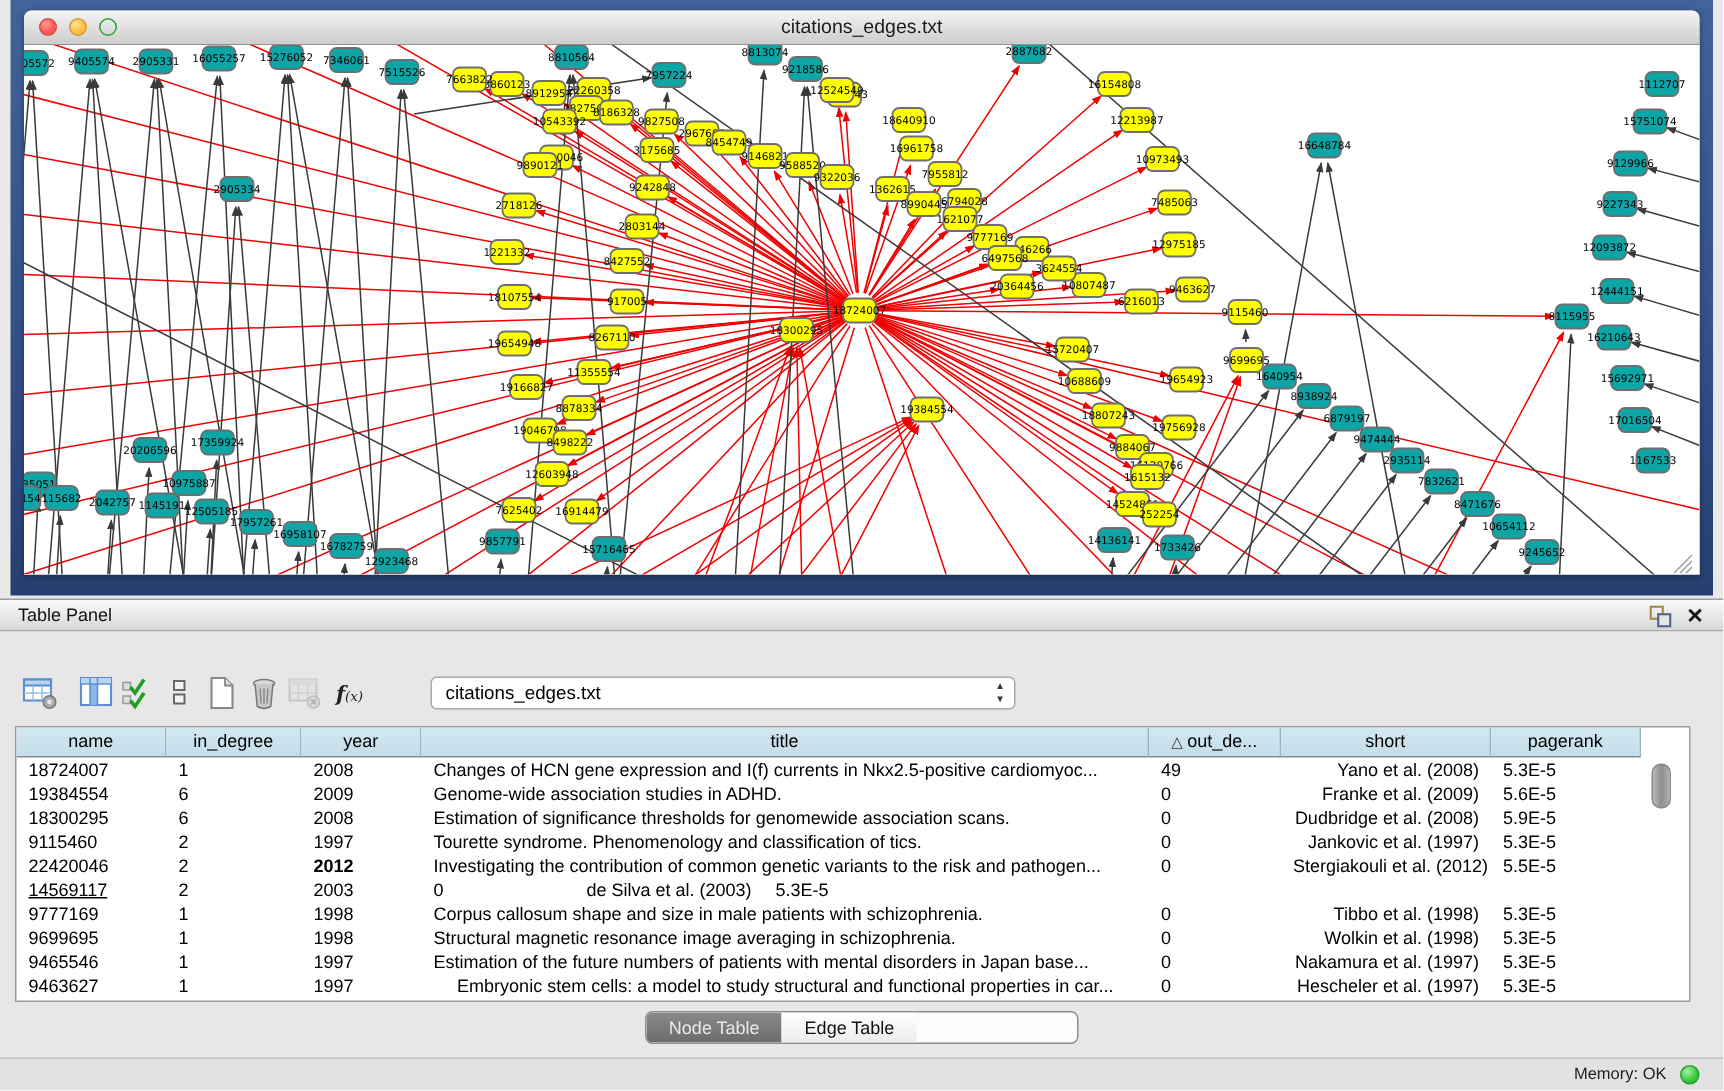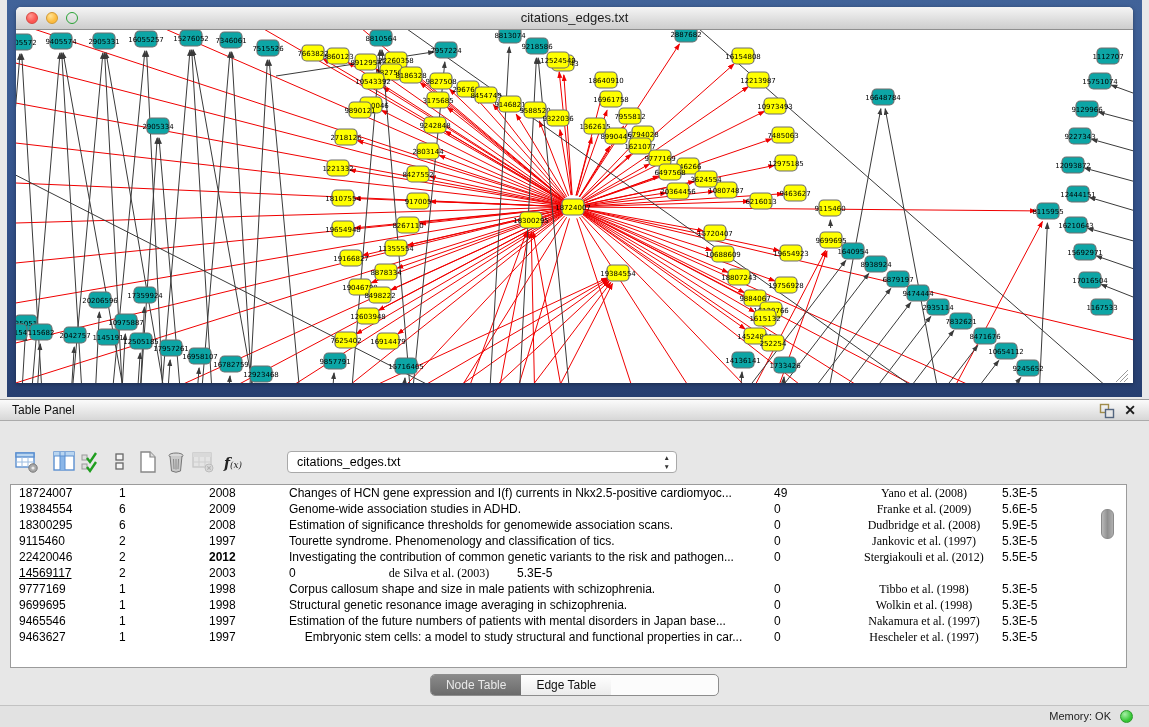--- a/index.html
+++ b/index.html
@@ -40,21 +40,21 @@
   .tablebox{position:absolute;left:10px;top:484px;width:1117px;height:184px;background:#fff;
             border:1px solid #9b9b9b;box-sizing:border-box;overflow:hidden;}
   .thead{display:flex;height:20px;}
   .hcell{box-sizing:border-box;height:20px;background:linear-gradient(180deg,#d2e7f1,#c3deea);
          border-right:1px solid #9db4c0;border-bottom:1px solid #8a8a8a;
          font-size:12px;line-height:19px;text-align:center;color:#000;overflow:hidden;white-space:nowrap;}
   .hsort{font-family:"DejaVu Sans",sans-serif;font-size:10px;color:#333;margin-right:3px;}
   .trow{display:flex;height:16px;}
   .tcell{box-sizing:border-box;padding:0 8px;font-size:12px;line-height:16px;color:#000;
          overflow:hidden;white-space:nowrap;}
-  .tcell.center{text-align:center;font-family:Liberation Serif, serif;}
+  .tcell.center{text-align:right;}
   .vscroll{position:absolute;right:12px;top:24px;width:11px;height:28px;border-radius:6px;
            background:linear-gradient(90deg,#b9b9b9,#8f8f8f 50%,#b0b0b0);border:1px solid #8a8a8a;}
   
   .tabsrow{position:absolute;left:0;top:674px;width:1149px;height:22px;text-align:center;}
   .tabs{display:inline-flex;border:1px solid #8d8d8d;border-radius:5px;overflow:hidden;height:20px;background:#fcfcfc;}
   .tab{font-size:12px;line-height:20px;padding:0 15px;color:#111;background:linear-gradient(180deg,#ffffff,#ececec);border:none;}
   .tab.sel{background:linear-gradient(180deg,#8a8a8a,#6b6b6b);color:#e9e9e9;}
   .tab.divl{border-left:1px solid #c2c2c2;margin-top:35px;}
   
   .statusbar{position:absolute;left:0;top:705px;width:1149px;height:22px;background:#e2e2e2;border-top:1px solid #c2c2c2;box-sizing:border-box;}
@@ -830,20 +830,29 @@
 
   <div class="combo">
     <span class="cval">citations_edges.txt</span>
     <span class="steppers">
         <span>▲</span>
         <span>▼</span>
       </span>
   </div>
 
   <div class="tablebox">
+    <div class="thead">
+        <div class="hcell" style="width: 100px;">name</div>
+        <div class="hcell" style="width: 90px;">in_degree</div>
+        <div class="hcell" style="width: 80px;">year</div>
+        <div class="hcell" style="width: 485px;">title</div>
+        <div class="hcell" style="width: 88px;"><span class="hsort">△</span>out_de...</div>
+        <div class="hcell" style="width: 140px;">short</div>
+        <div class="hcell" style="width: 100px;">pagerank</div>
+      </div>
     <div>
         <div class="trow">
           <div class="tcell" style="width: 100px;">18724007</div>
           <div class="tcell" style="width: 90px;">1</div>
           <div class="tcell" style="width: 80px;">2008</div>
           <div class="tcell" style="width: 485px;">Changes of HCN gene expression and I(f) currents in Nkx2.5-positive cardiomyoc...</div>
           <div class="tcell" style="width: 88px;">49</div>
           <div class="tcell center" style="width: 140px;">Yano et al. (2008)</div>
           <div class="tcell" style="width: 100px;">5.3E-5</div>
         </div>
@@ -897,21 +906,21 @@
           <div class="tcell" style="width: 80px;">1998</div>
           <div class="tcell" style="width: 485px;">Corpus callosum shape and size in male patients with schizophrenia.</div>
           <div class="tcell" style="width: 88px;">0</div>
           <div class="tcell center" style="width: 140px;">Tibbo et al. (1998)</div>
           <div class="tcell" style="width: 100px;">5.3E-5</div>
         </div>
         <div class="trow">
           <div class="tcell" style="width: 100px;">9699695</div>
           <div class="tcell" style="width: 90px;">1</div>
           <div class="tcell" style="width: 80px;">1998</div>
-          <div class="tcell" style="width: 485px;">Structural genetic resonance image averaging in schizophrenia.</div>
+          <div class="tcell" style="width: 485px;">Structural magnetic resonance image averaging in schizophrenia.</div>
           <div class="tcell" style="width: 88px;">0</div>
           <div class="tcell center" style="width: 140px;">Wolkin et al. (1998)</div>
           <div class="tcell" style="width: 100px;">5.3E-5</div>
         </div>
         <div class="trow">
           <div class="tcell" style="width: 100px;">9465546</div>
           <div class="tcell" style="width: 90px;">1</div>
           <div class="tcell" style="width: 80px;">1997</div>
           <div class="tcell" style="width: 485px;">Estimation of the future numbers of patients with mental disorders in Japan base...</div>
           <div class="tcell" style="width: 88px;">0</div>

